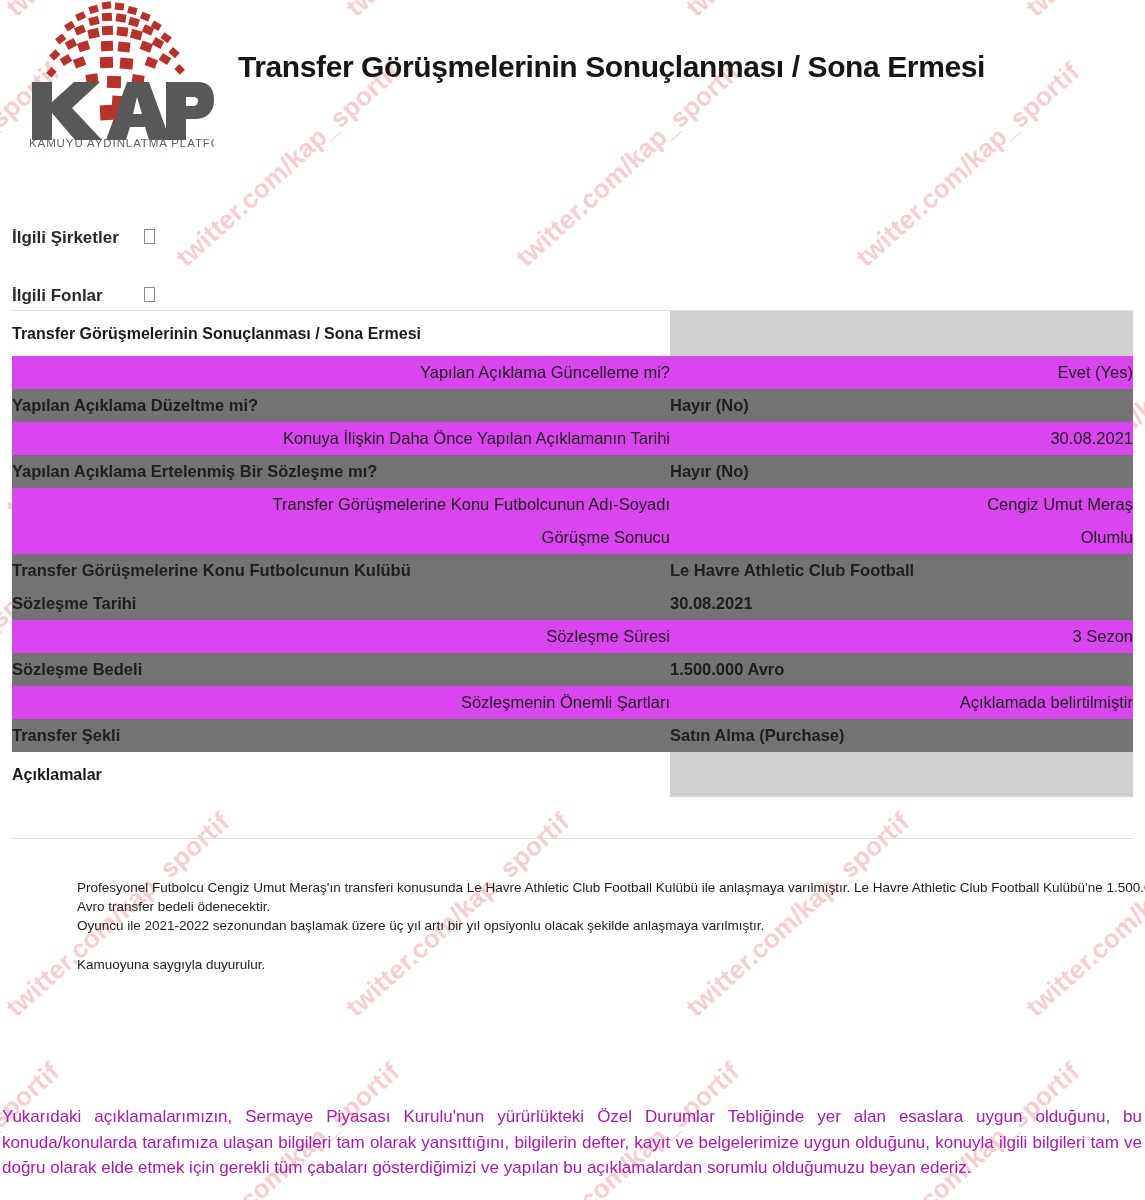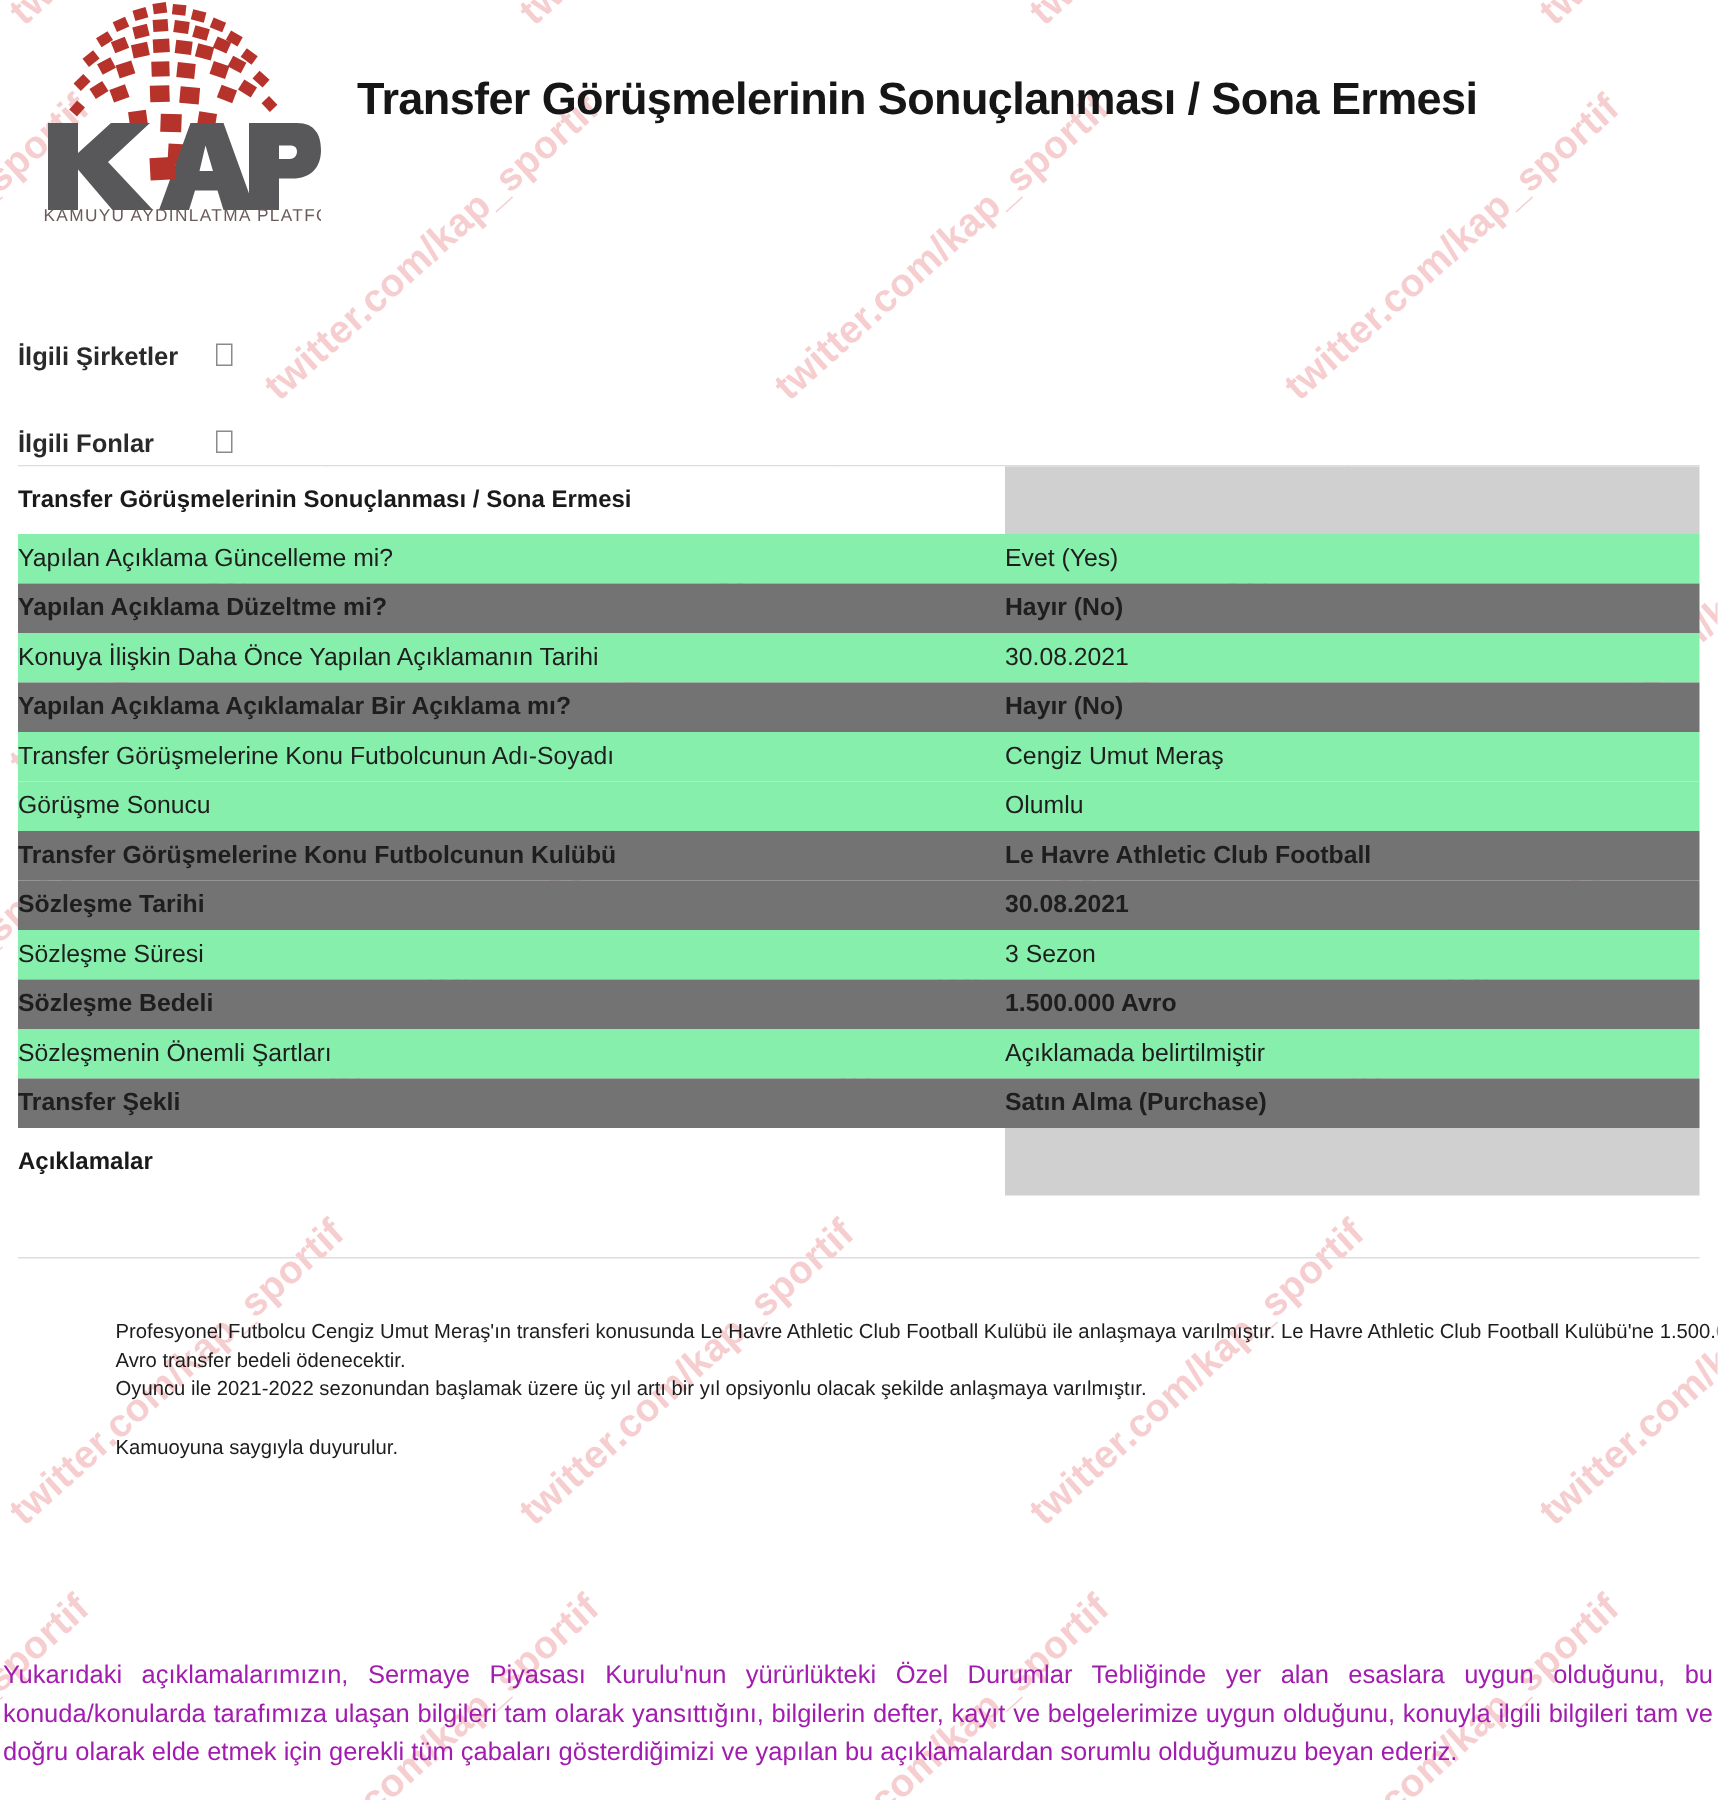--- a/index.html
+++ b/index.html
@@ -133,21 +133,21 @@
 
   tr.data td { height: 33px; }
   tr.data td.lab {
     padding-left: 42px;
     color: #1e1e1e;
   }
   tr.data td.val {
     padding-left: 10px;
     color: #1e1e1e;
   }
-  tr.data.shade td { background: #86efac; }
+  tr.data.shade td { background: #d946ef; text-align: right; }
   tr.data.plain td { background: #737373; font-weight: bold; }
 
   #table-top-rule {
     position: absolute;
     left: 12px;
     top: 310px;
     width: 1121px;
     height: 1px;
     background: #dddddd;
   }
@@ -308,21 +308,21 @@
         </tr>
         <tr class="data plain">
           <td class="lab">Yapılan Açıklama Düzeltme mi?</td>
           <td class="val">Hayır (No)</td>
         </tr>
         <tr class="data shade">
           <td class="lab">Konuya İlişkin Daha Önce Yapılan Açıklamanın Tarihi</td>
           <td class="val">30.08.2021</td>
         </tr>
         <tr class="data plain">
-          <td class="lab">Yapılan Açıklama Açıklamalar Bir Açıklama mı?</td>
+          <td class="lab">Yapılan Açıklama Ertelenmiş Bir Sözleşme mı?</td>
           <td class="val">Hayır (No)</td>
         </tr>
         <tr class="data shade">
           <td class="lab">Transfer Görüşmelerine Konu Futbolcunun Adı-Soyadı</td>
           <td class="val">Cengiz Umut Meraş</td>
         </tr>
         <tr class="data shade">
           <td class="lab">Görüşme Sonucu</td>
           <td class="val">Olumlu</td>
         </tr>

